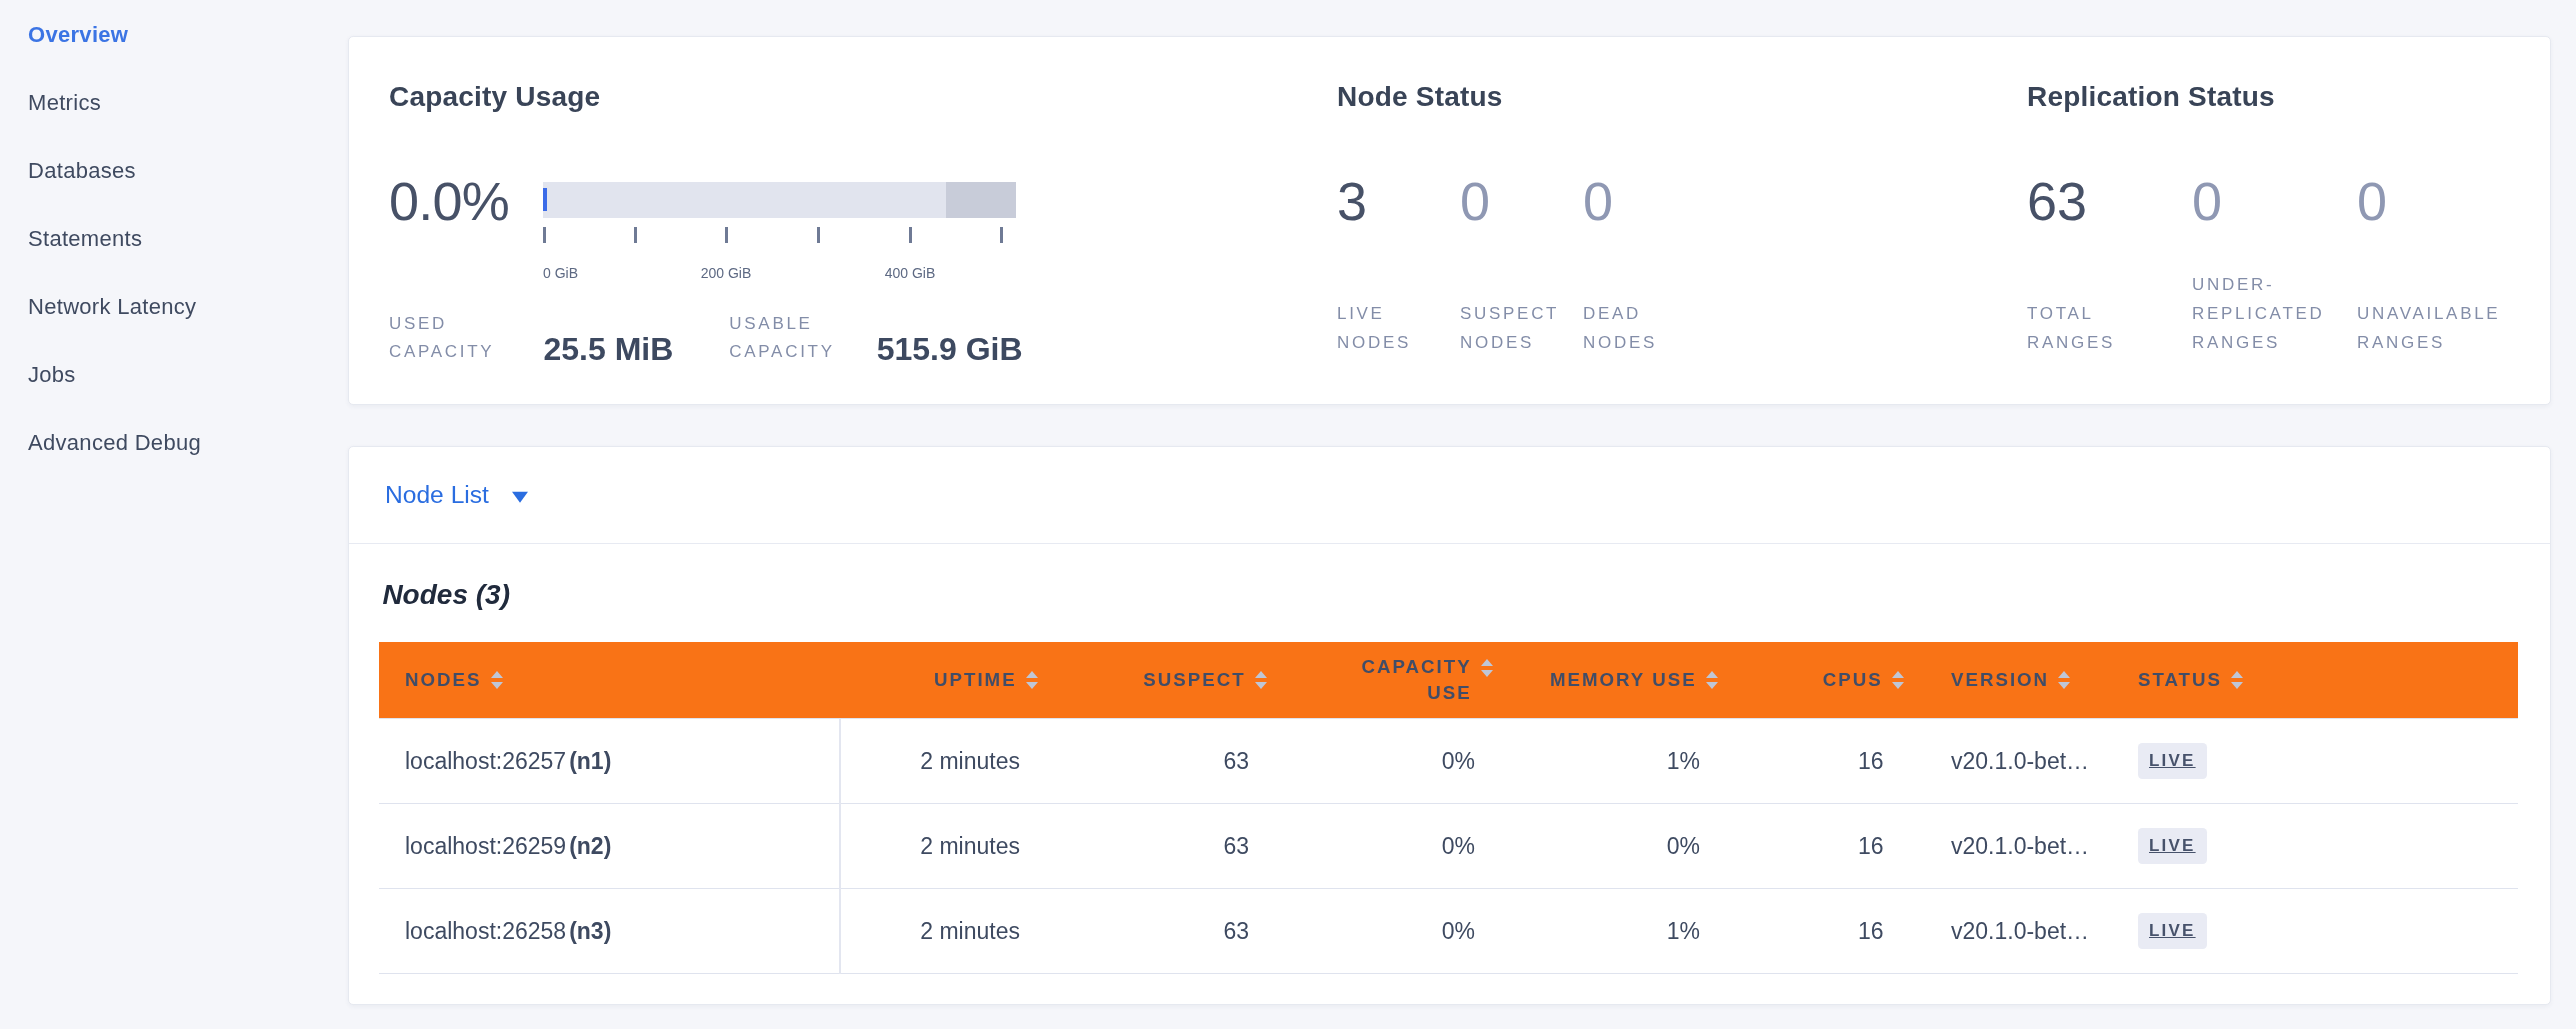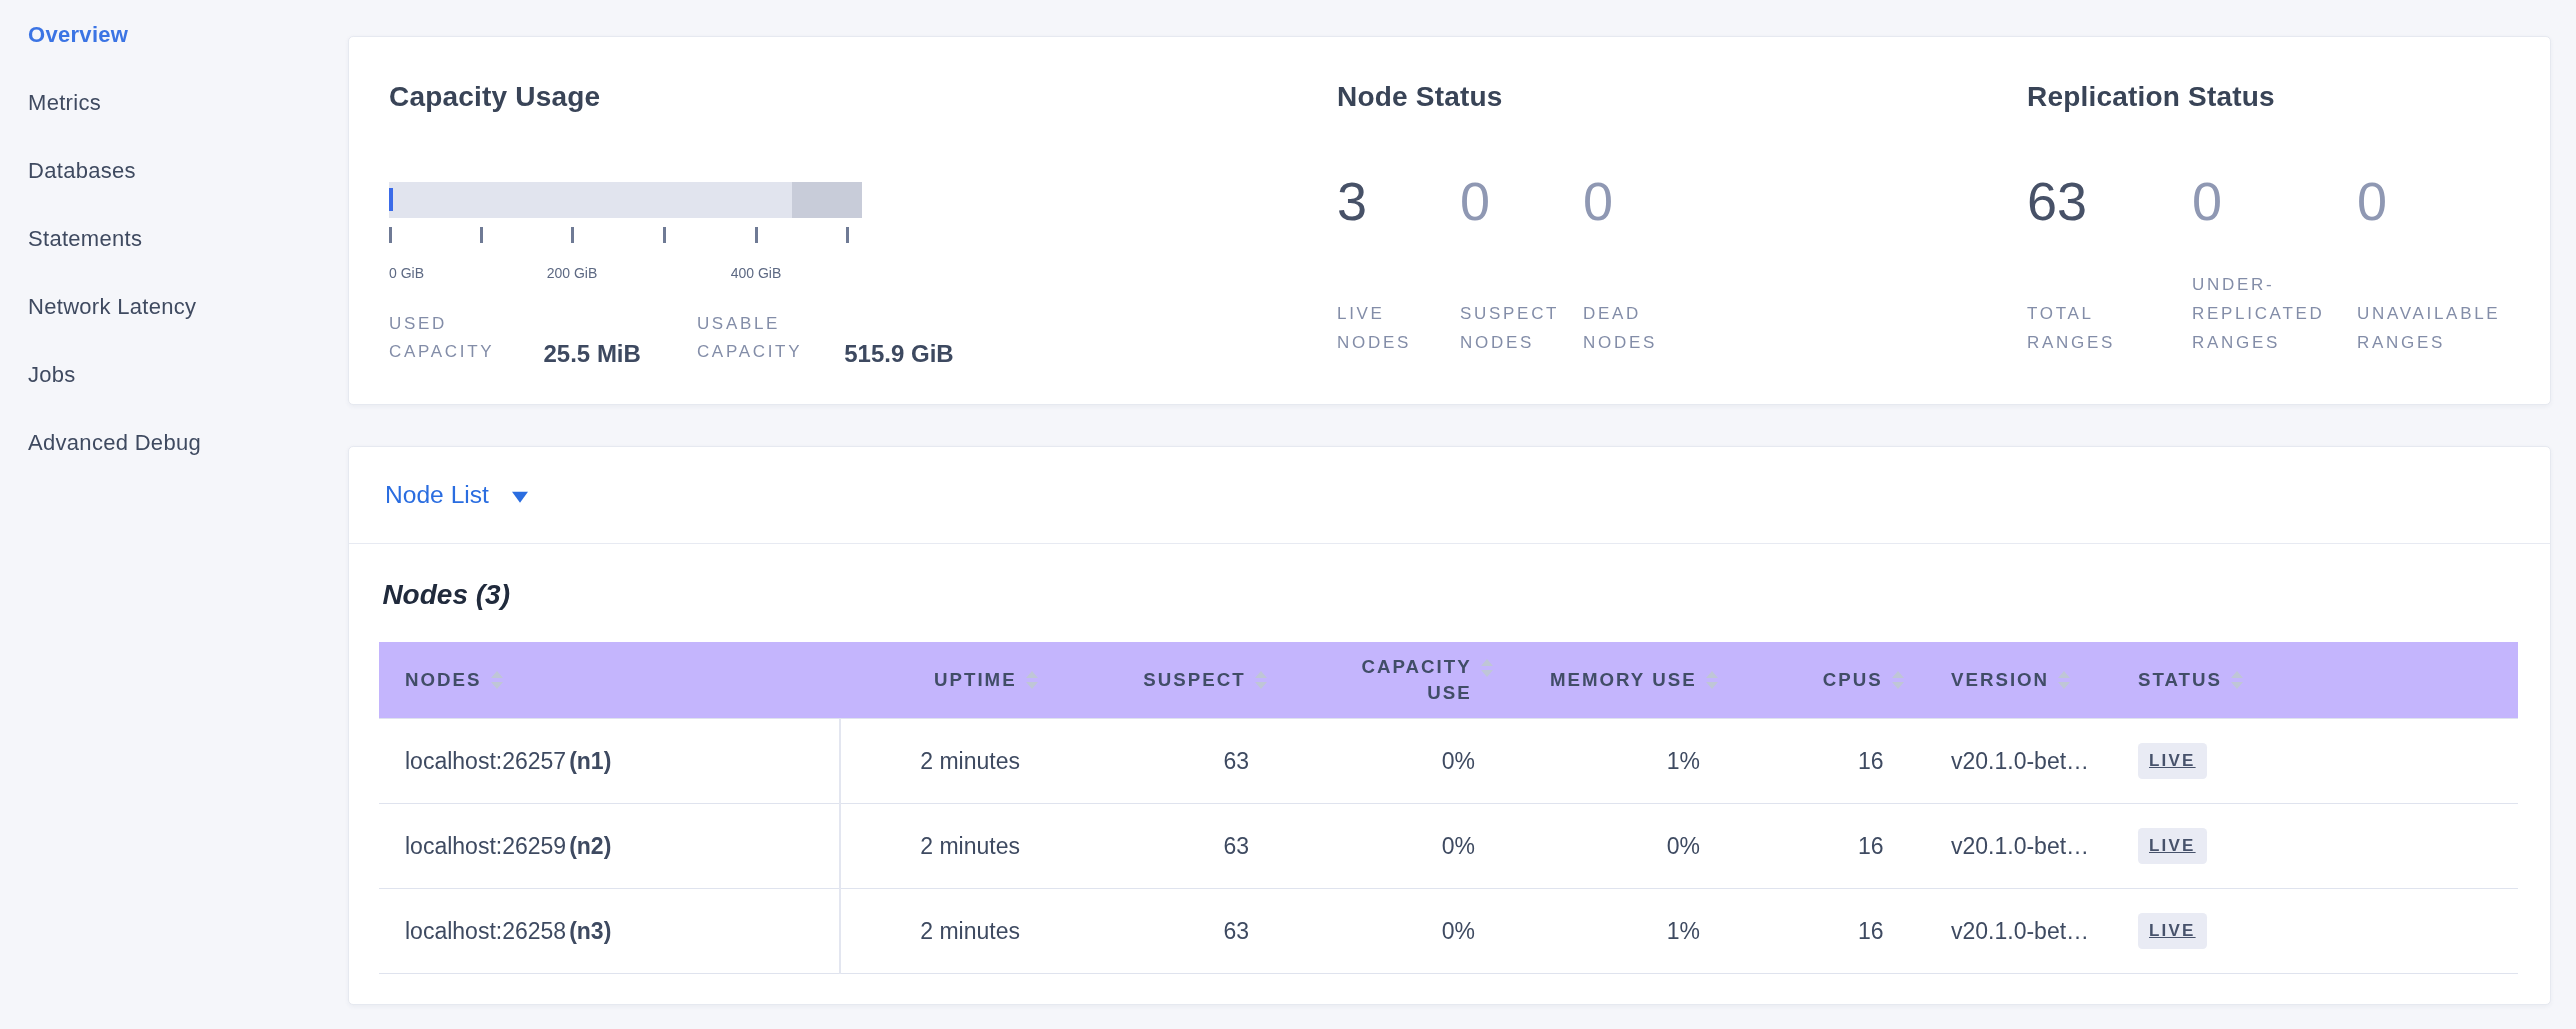--- a/index.html
+++ b/index.html
@@ -51,21 +51,21 @@
   .gl-0 { left:0; }
   .gl-200 { left:183px; transform:translateX(-50%); }
   .gl-400 { left:367px; transform:translateX(-50%); }
 
   .cap-stats { position:absolute; top:273px; left:0; display:flex; align-items:flex-end;gap:32px; }
   .stat { display:flex; align-items:flex-end; }
   .stat-label {
     width:129px; font-size:17px; line-height:28px; letter-spacing:2.7px;
     color:#838DA8; text-transform:uppercase;
   }
-  .stat-value { font-size:24px; font-weight:700; color:#3D4960; margin:0 0 -1.7px 25.5px; white-space:nowrap; }
+  .stat-value { font-size:32px; font-weight:700; color:#3D4960; margin:0 0 -1.7px 25.5px; white-space:nowrap; }
   .stat + .stat { margin-left:24px; }
   .stat + .stat .stat-label { width:127px; }
   .stat + .stat .stat-value { margin-left:20.4px; }
 
   
   .panel.nodestatus { left:988px; }
   .panel.replication { left:1678px; }
   .metrics { position:absolute; top:135px; left:0; display:flex; }
   .metric { display:flex; flex-direction:column; height:185px; }
   .metrics.nodes-m .metric { width:123px; }
@@ -89,21 +89,21 @@
     margin-left:23px; width:0; height:0; border-left:8.5px solid transparent;
     border-right:8.5px solid transparent; border-top:11px solid #2A6DE0;
     transform:translateY(1.7px);
   }
 
   .table-area { position:absolute; left:30px; right:32px; top:97px; bottom:0; }
   .table-area h3 { position:absolute; top:35px; left:3.4px; font-size:28px; font-weight:600; color:#202A3C;font-style:italic; }
 
   .thead {
     position:absolute; top:98px; left:0; right:0; height:77px;
-    background:#c4b5fd; display:flex; border-bottom:1.7px solid #DFE3EE;
+    background:#f97316; display:flex; border-bottom:1.7px solid #DFE3EE;
   }
   .th {
     display:flex; align-items:center; font-size:18.7px; font-weight:700;
     color:#414D67; letter-spacing:2px; cursor:pointer;
   }
   .tbody { position:absolute; top:175px; left:0; right:0; }
   .vline { position:absolute; left:460px; top:175px; width:1.7px; height:255px; background:#E3E6F0; }
   .tr { height:85px; display:flex; align-items:center; border-bottom:1.7px solid #DFE3EE; font-size:23px; color:#3E4A61; cursor:pointer; background:#fff; }
 
   
@@ -149,20 +149,21 @@
       <li>Jobs</li>
       <li>Advanced Debug</li>
     </ul>
   </nav>
 
   <section class="card summary">
 
     <div class="panel capacity">
       <h2>Capacity Usage</h2>
       <div class="cap-row">
+        <div class="cap-percent">0.0%</div>
         <div class="gauge">
           <div class="gauge-bar">
             <div class="gauge-dark"></div>
             <div class="gauge-used"></div>
           </div>
           <div class="gauge-ticks">
             <i style="left:0"></i>
               <i style="left:91px"></i>
               <i style="left:182px"></i>
               <i style="left:274px"></i>

